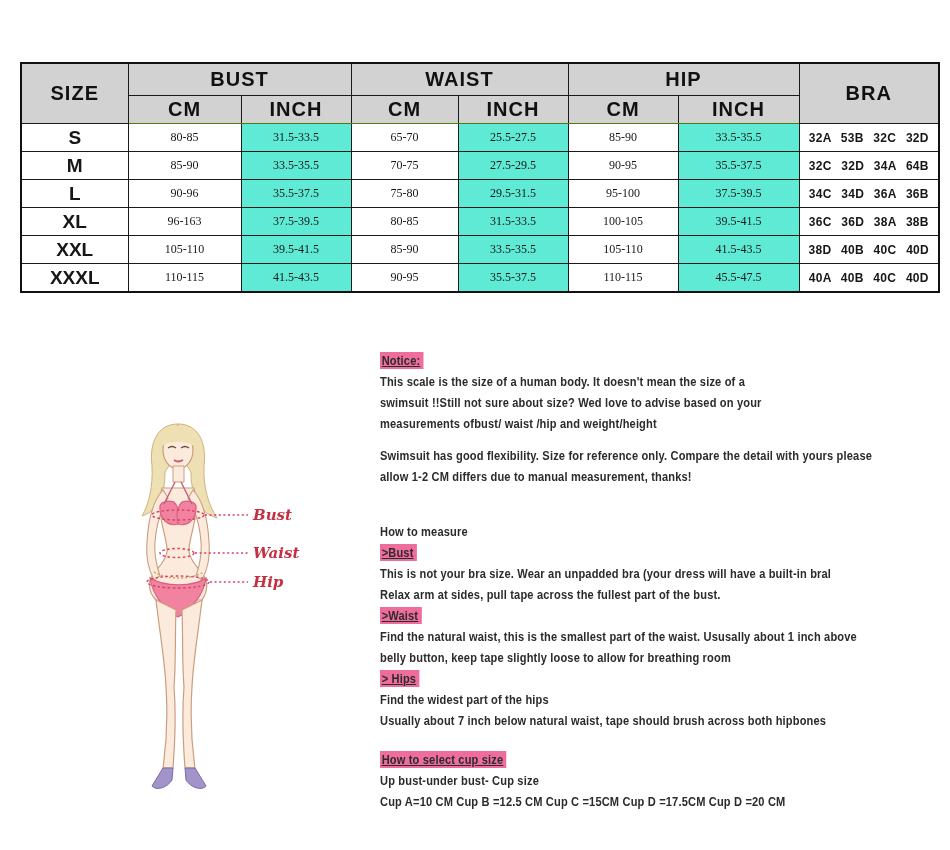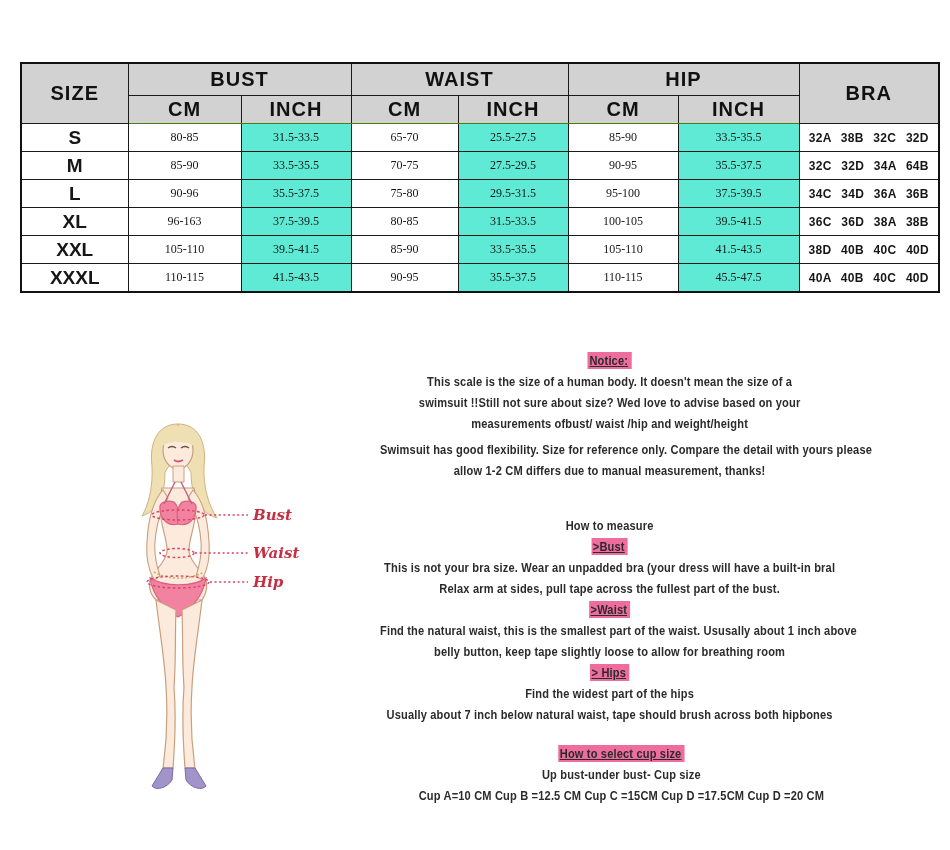--- a/index.html
+++ b/index.html
@@ -23,24 +23,24 @@
               font-weight:600;word-spacing:6px;letter-spacing:.3px;}
   col.c-size{width:107px}col.c-bcm{width:113px}col.c-binch{width:110px}
   col.c-wcm{width:107px}col.c-winch{width:110px}col.c-hcm{width:110px}
   col.c-hinch{width:121px}col.c-bra{width:140px}
 
   
   .instructions{position:absolute;left:380px;top:350px;width:560px;color:#2b2b2b;}
   .line{height:21px;line-height:21px;font-size:13.5px;font-weight:bold;
         white-space:nowrap;transform:scaleX(0.82);transform-origin:0 50%;
         letter-spacing:.2px;}
-  .sec{margin:0;text-align:center;}
-  .sec2{margin-top:5px;}
+  .sec{margin:0;}
+  .sec2{margin-top:11px;}
   .sec3{margin-top:34px;}
-  .sec4{margin-top:18px;margin-left:20px;}
+  .sec4{margin-top:18px;}
   .hl{background:#ee6d9d;text-decoration:underline;padding:1px 4px 1px 2px;}
 
   
   .figure-wrap{position:absolute;left:108px;top:412px;width:280px;height:400px;}
   .script-label{font-family:"DejaVu Serif",serif;font-style:italic;font-weight:bold;}
 </style>
 </head>
 <body>
 
 <table class="size-table">
@@ -71,21 +71,21 @@
     <th>INCH</th>
   </tr>
   <tr class="data-row">
     <td class="size-cell">S</td>
     <td>80-85</td>
     <td class="inch">31.5-33.5</td>
     <td>65-70</td>
     <td class="inch">25.5-27.5</td>
     <td>85-90</td>
     <td class="inch">33.5-35.5</td>
-    <td class="bra-cell">32A 38B 32C 32D</td>
+    <td class="bra-cell">32A 53B 32C 32D</td>
   </tr>
   <tr class="data-row">
     <td class="size-cell">M</td>
     <td>85-90</td>
     <td class="inch">33.5-35.5</td>
     <td>70-75</td>
     <td class="inch">27.5-29.5</td>
     <td>90-95</td>
     <td class="inch">35.5-37.5</td>
     <td class="bra-cell">32C 32D 34A 64B</td>

